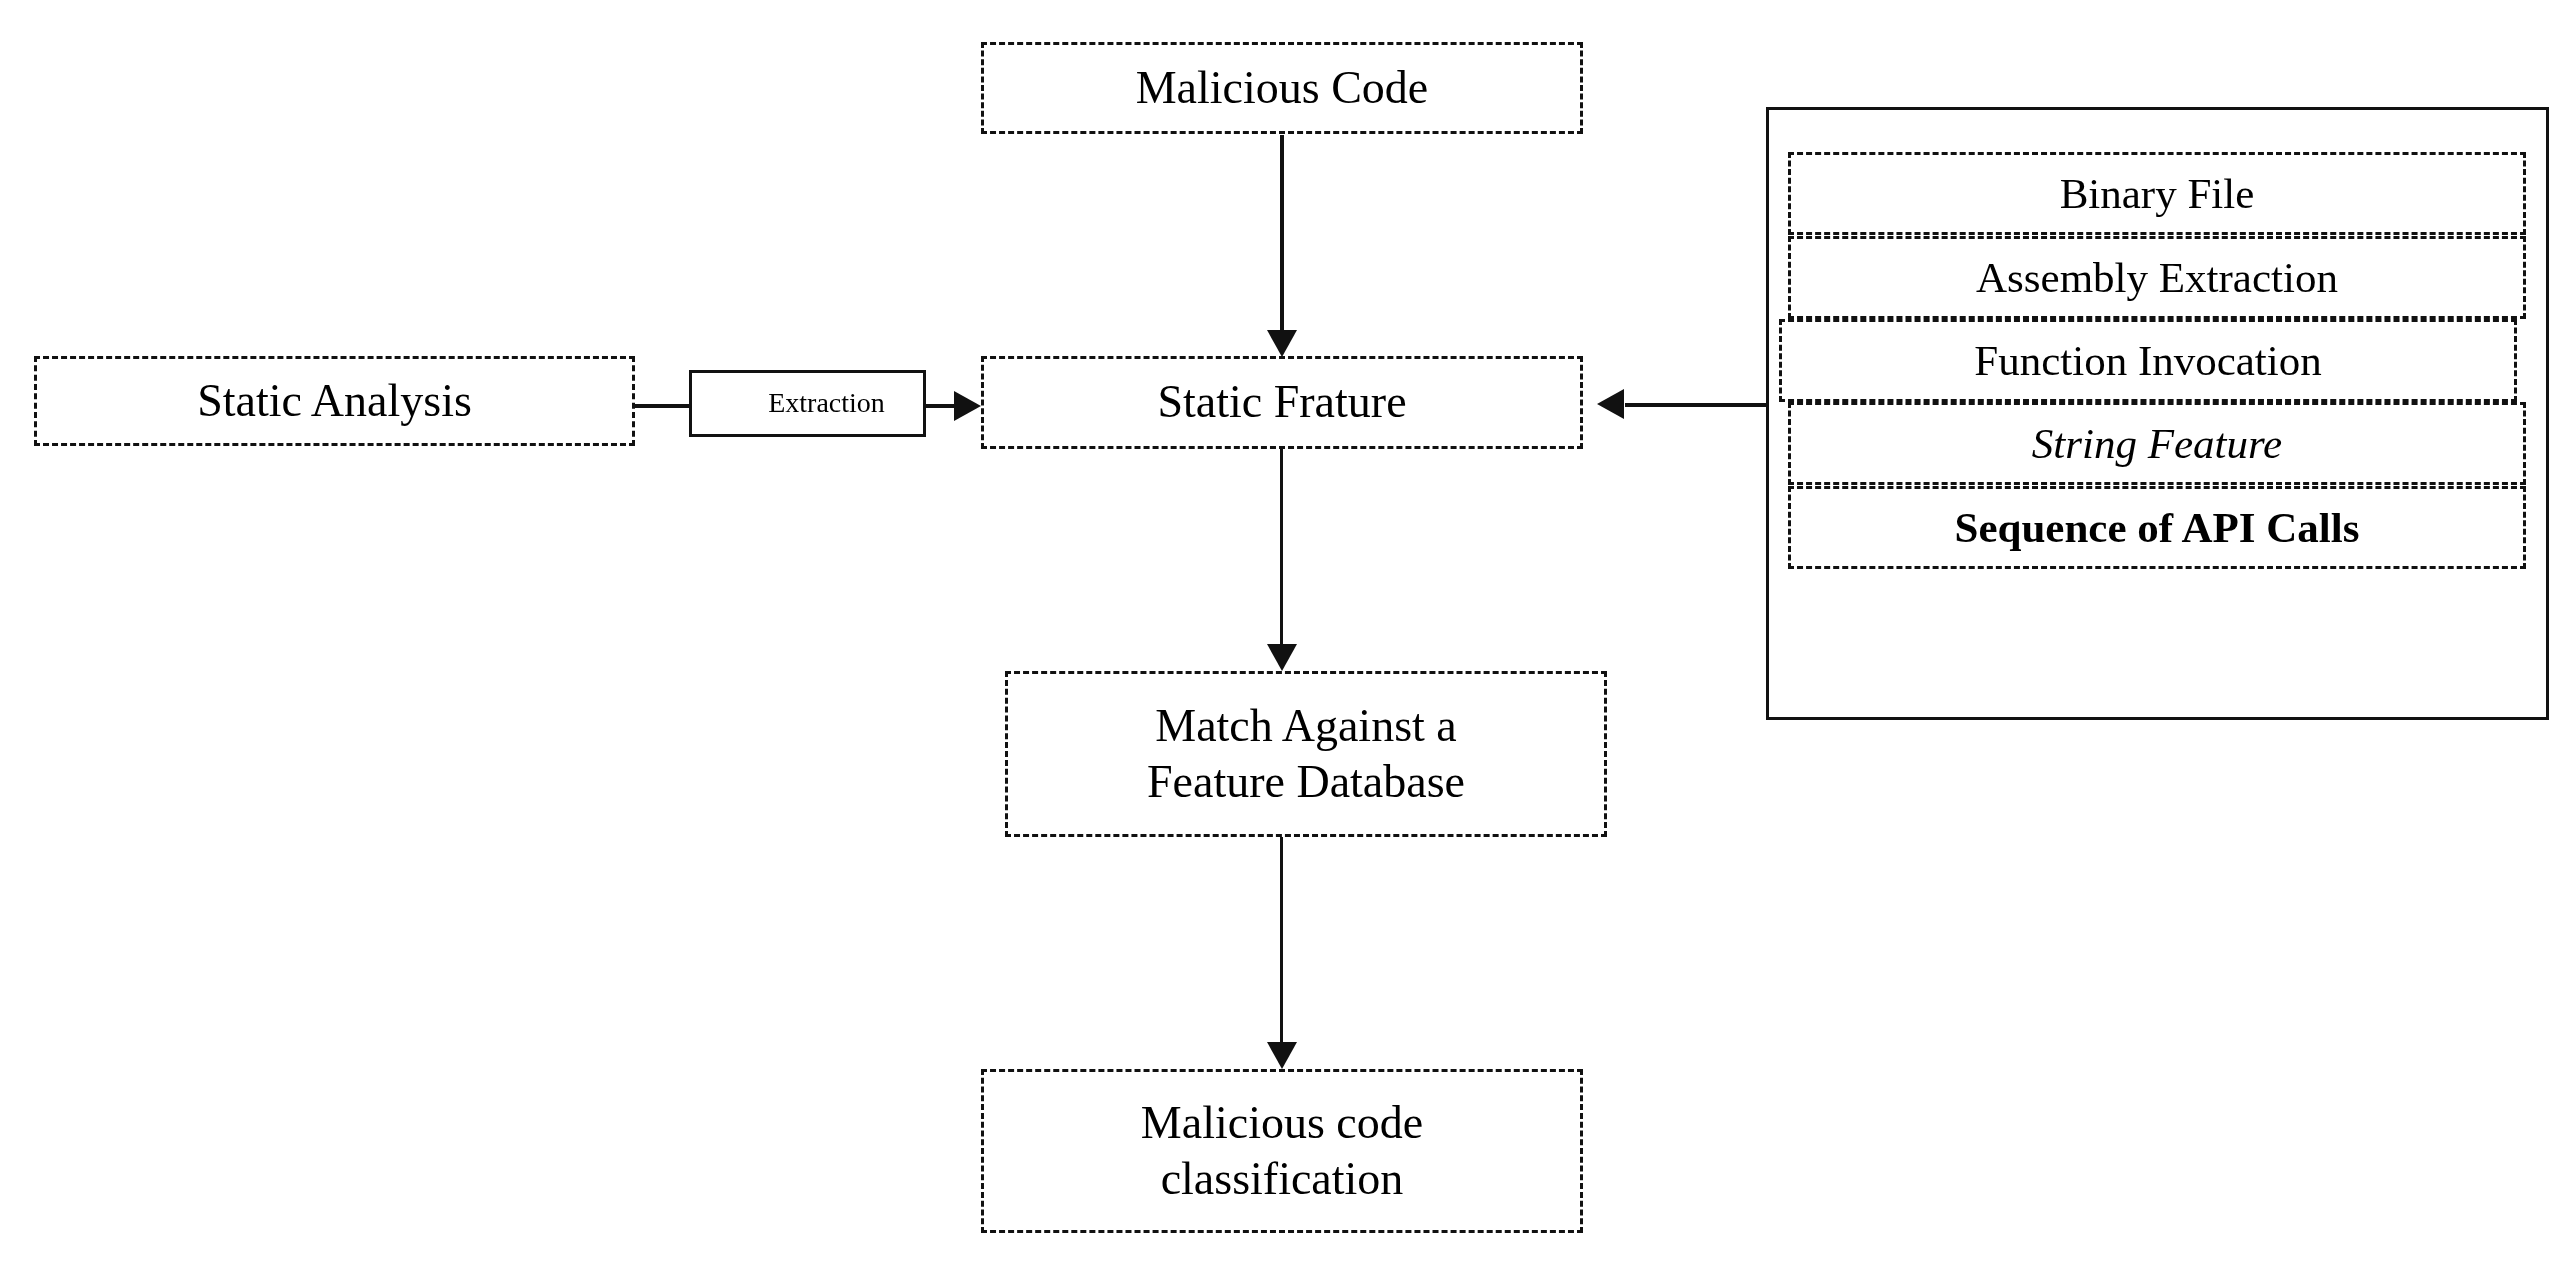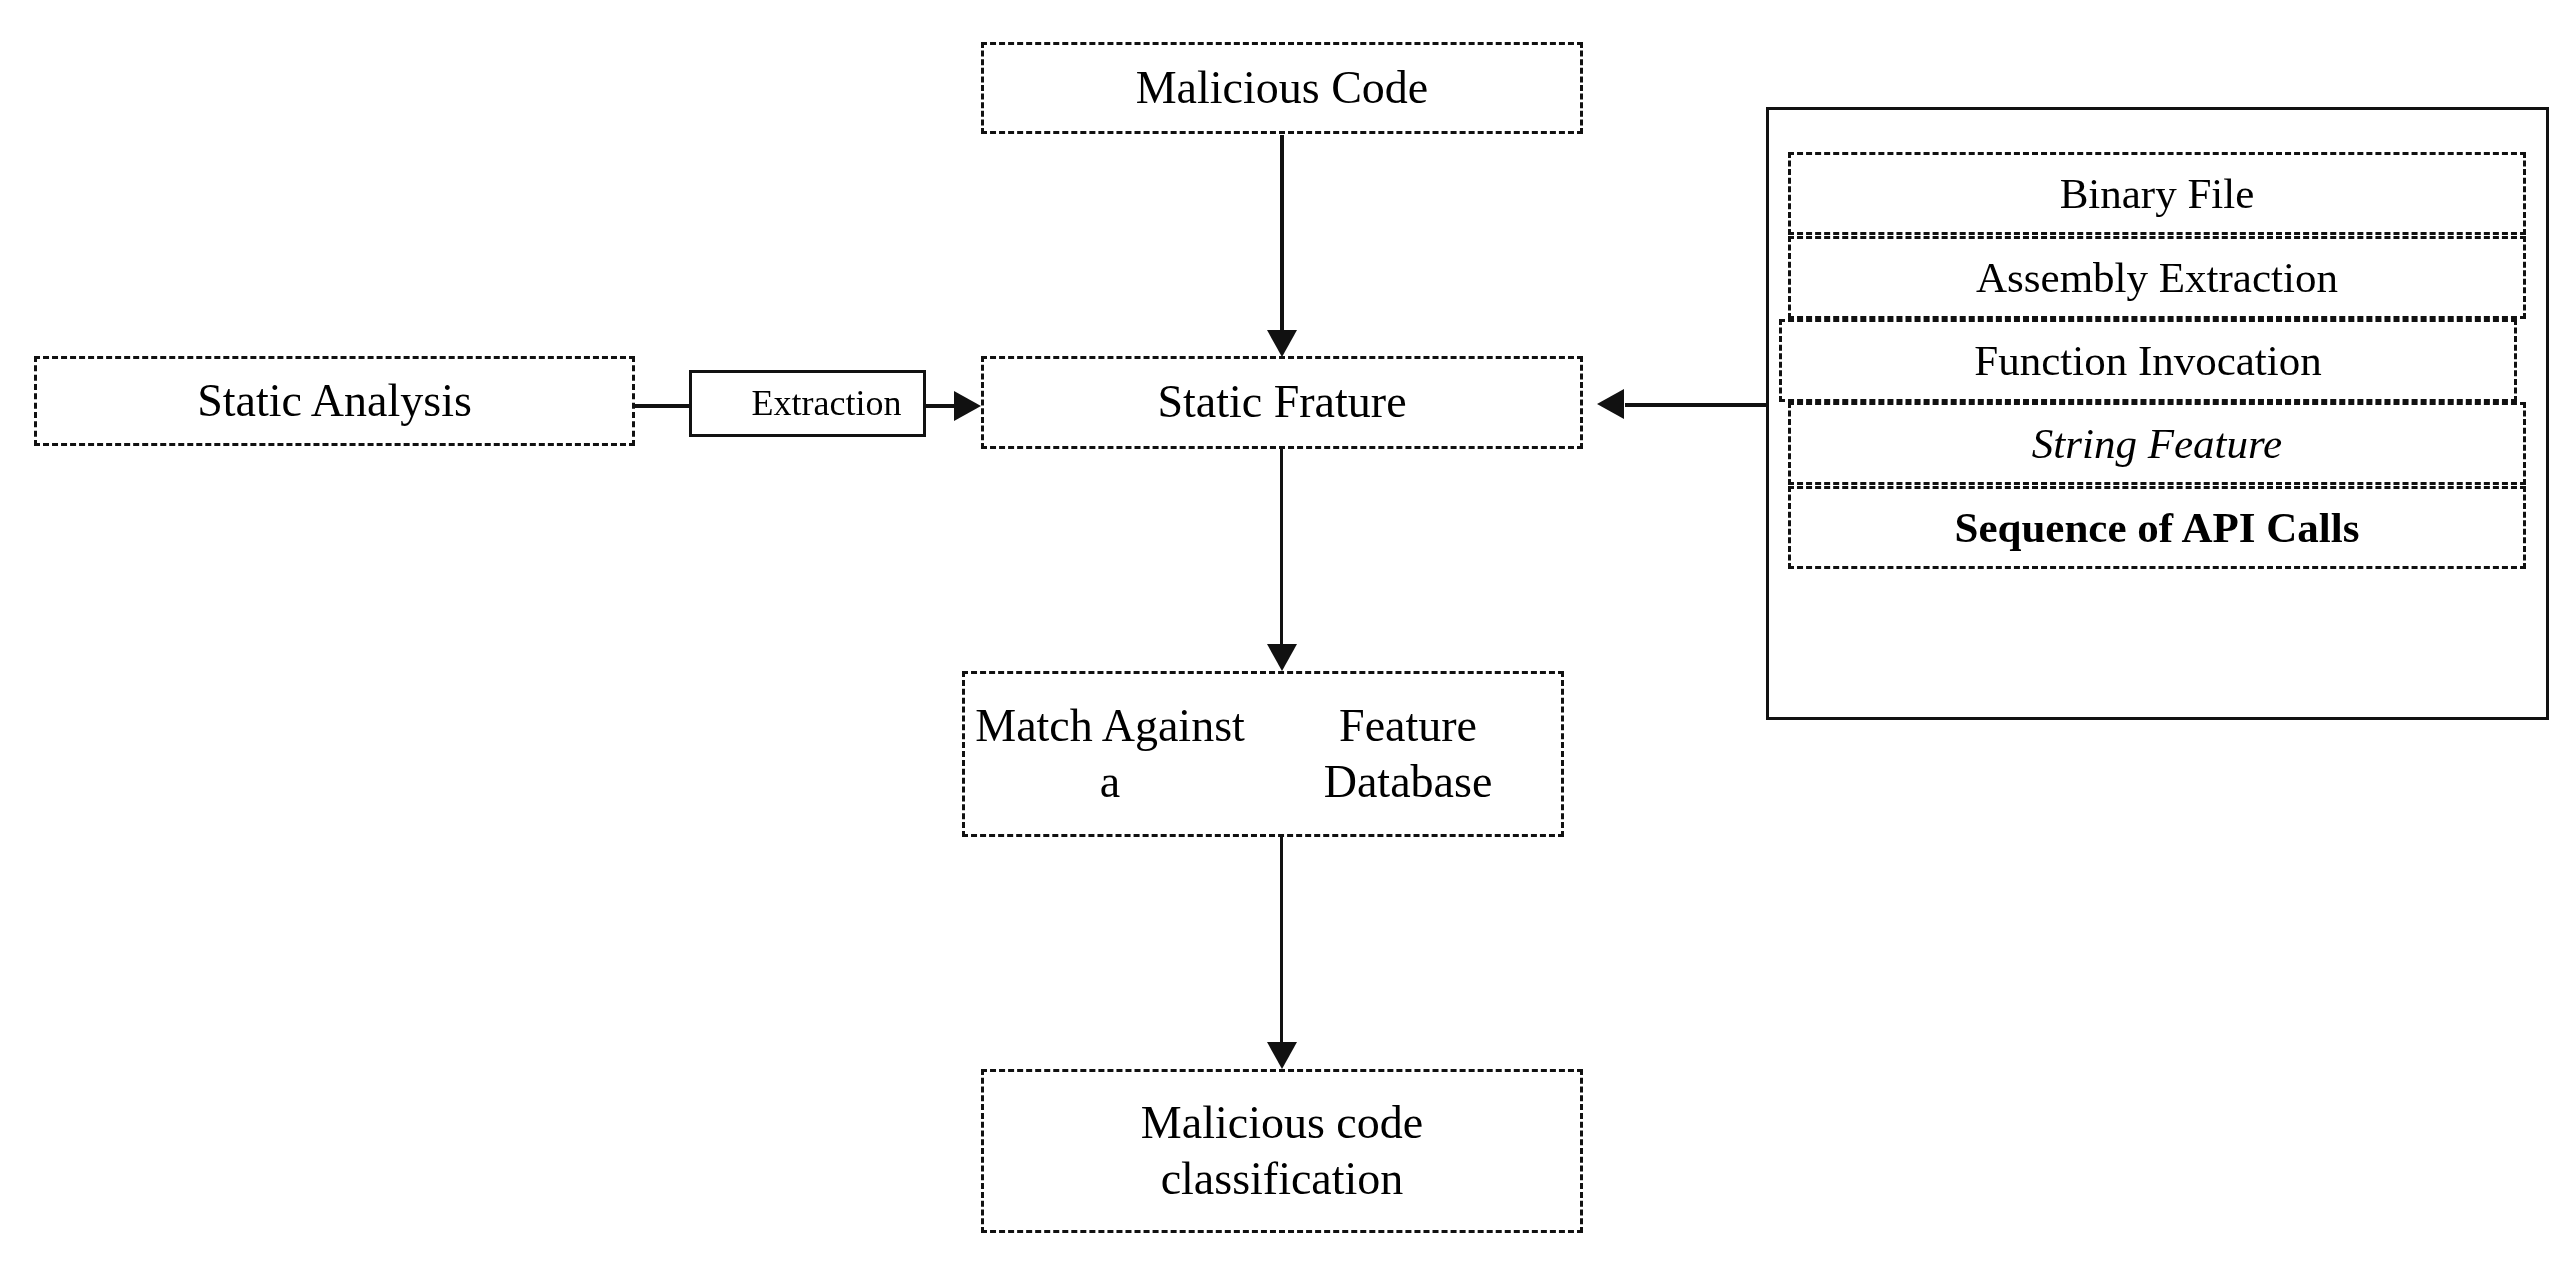--- a/index.html
+++ b/index.html
@@ -30,21 +30,21 @@
     background: transparent;
   }
   .dashed {
     border: 3.2px dashed #111111;
     font-family: Liberation Serif, serif;
   }
   .solid {
     border: 3.2px solid #111111;
   }
   .fs-main  { font-size: 46px; }
-  .fs-small { font-size: 36px; padding-left: 38px; }
+  .fs-small { font-size: 28px; padding-left: 38px; }
 
   
   #feature-panel {
     position: absolute;
     box-sizing: border-box;
     border: 3.2px solid #111111;
     background: transparent;
     margin-top: 12px;
   }
   .panel-item {
@@ -120,21 +120,21 @@
   <div class="node dashed fs-main" style="left:981px; top:356px; width:602px; height:93px;">
     <span>Static Frature</span>
   </div>
 
   <div class="edge h-line" style="left:1625px; top:403px; width:143px;"></div>
   <div class="arrow-left" style="left:1597px; top:389px;"></div>
 
   <div class="edge v-line" style="left:1280px; top:448px; width:3.2px; height:199px;"></div>
   <div class="arrow-down" style="left:1267px; top:644px;"></div>
 
-  <div class="node dashed fs-main" style="left:962px; top:671px; width:602px; height:166px; flex-direction:row;">
+  <div class="node dashed fs-main" style="left:1005px; top:671px; width:602px; height:166px; flex-direction:column;">
     <span>Match Against a</span>
     <span>Feature Database</span>
   </div>
 
   <div class="edge v-line" style="left:1280px; top:837px; width:3.2px; height:208px;"></div>
   <div class="arrow-down" style="left:1267px; top:1042px;"></div>
 
   <div class="node dashed fs-main" style="left:981px; top:1069px; width:602px; height:164px; flex-direction:column;">
     <span>Malicious code</span>
     <span>classification</span>

